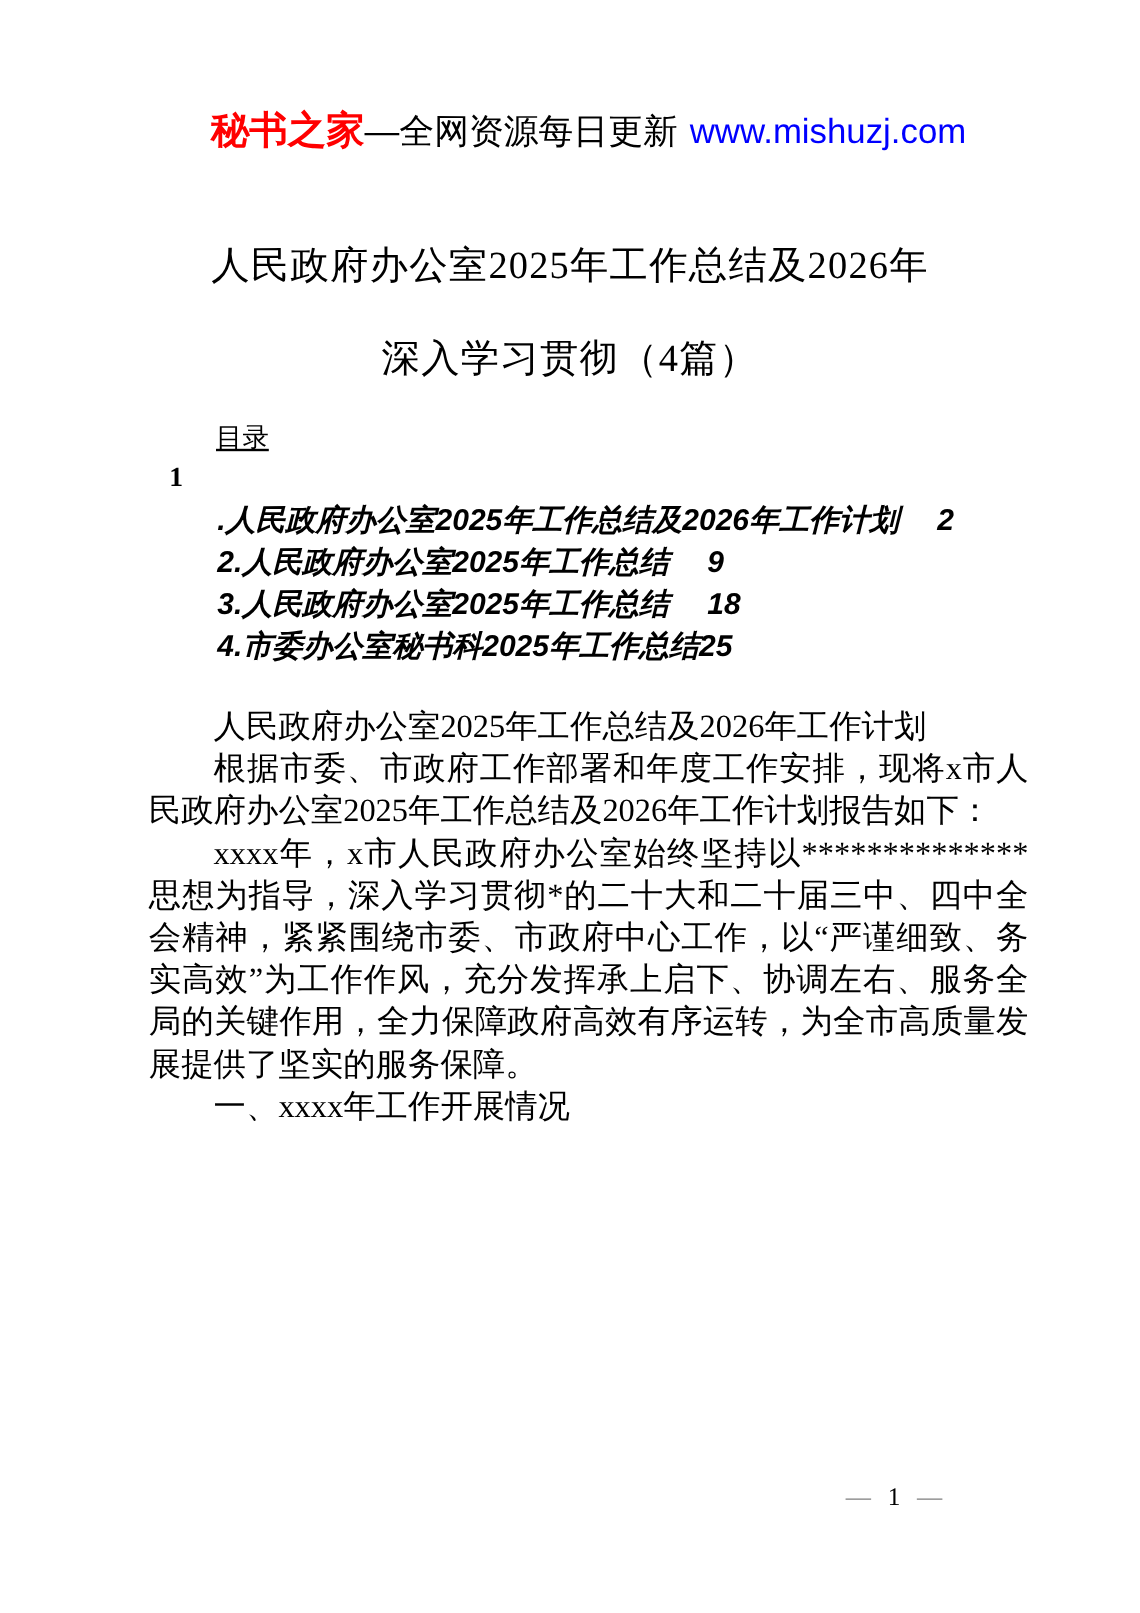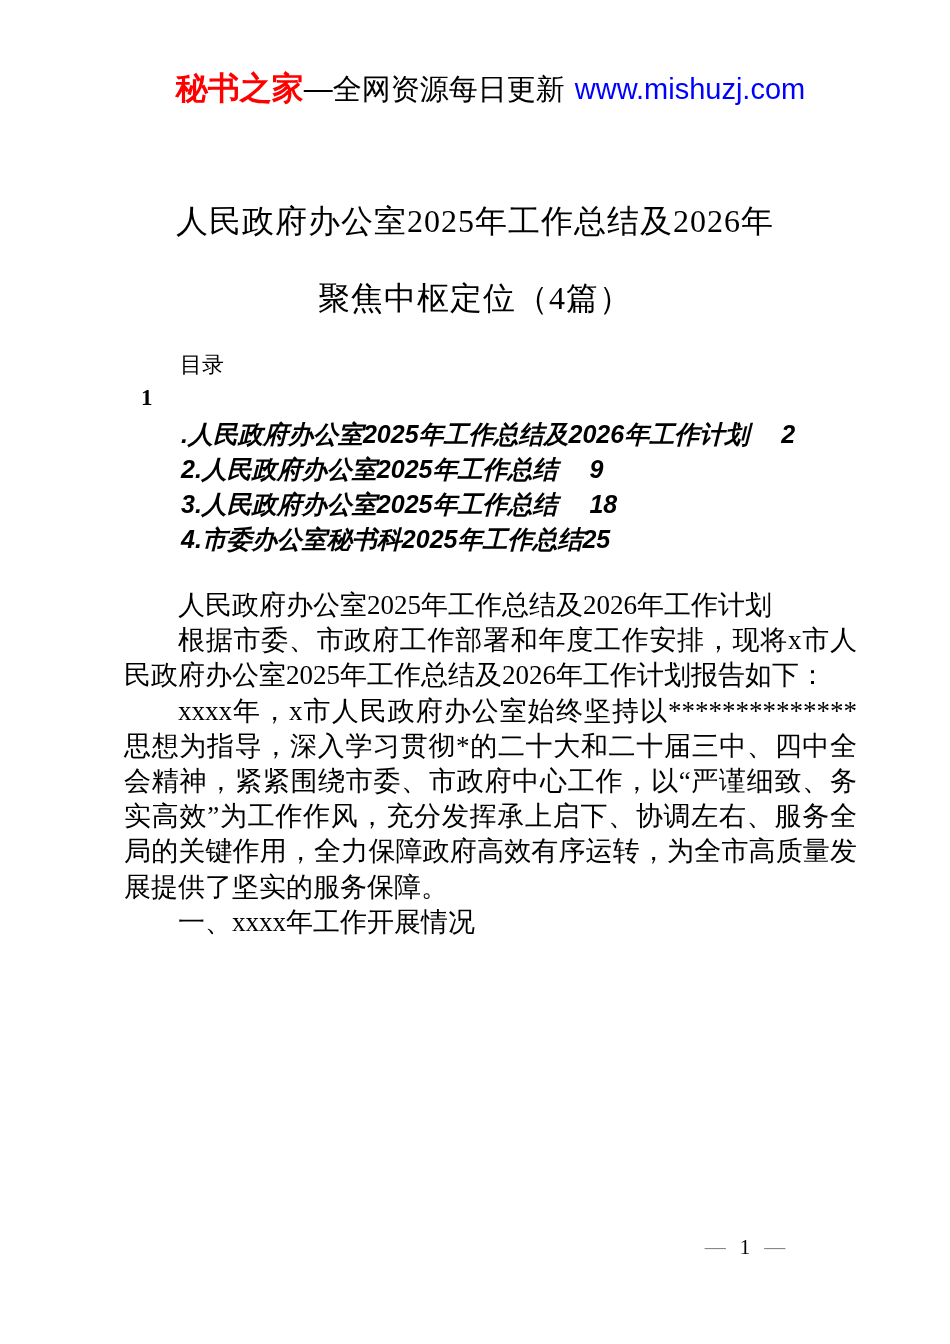--- a/index.html
+++ b/index.html
@@ -10,21 +10,21 @@
     background: #ffffff;
     overflow: hidden;
     font-family: "Liberation Sans", sans-serif;
     color: #000000;
   }
 
   
   .site-header {
     position: absolute;
     left: 124px;
-    top: 68px;
+    top: 88px;
     width: 733px;
     text-align: center;
     white-space: nowrap;
     font-size: 29px;
     line-height: 40px;
   }
   .site-header .brand {
     color: #ff0000;
     font-weight: bold;
     font-size: 32px;
@@ -50,20 +50,21 @@
     font-family: Liberation Serif, serif;
   }
 
   
   .toc-label {
     position: absolute;
     left: 180px;
     top: 351px;
     font-size: 22px;
     line-height: 28px;
+    text-decoration: underline;
   }
   .toc-orphan {
     position: absolute;
     left: 141px;
     top: 384px;
     font-size: 23px;
     line-height: 28px;
     font-weight: bold;
     font-family: "Liberation Serif", serif;
   }
@@ -114,21 +115,21 @@
 <body>
 
 <div class="page">
 
   <div class="site-header">
     <span class="brand">秘书之家</span><span class="sep">—</span><span class="tagline">全网资源每日更新</span><span class="url">www.mishuzj.com</span>
   </div>
 
   <div class="doc-title">
     <div>人民政府办公室2025年工作总结及2026年</div>
-    <div>聚焦中枢定位（4篇）</div>
+    <div>深入学习贯彻（4篇）</div>
   </div>
 
   <div class="toc-label">目录</div>
   <div class="toc-orphan">1</div>
 
   <div class="toc-list" id="toc-list">
       <div class="toc-item"><span>.人民政府办公室2025年工作总结及2026年工作计划　 </span><span>2</span></div>
       <div class="toc-item"><span>2.人民政府办公室2025年工作总结　 </span><span>9</span></div>
       <div class="toc-item"><span>3.人民政府办公室2025年工作总结　 </span><span>18</span></div>
       <div class="toc-item"><span>4.市委办公室秘书科2025年工作总结</span><span>25</span></div>

